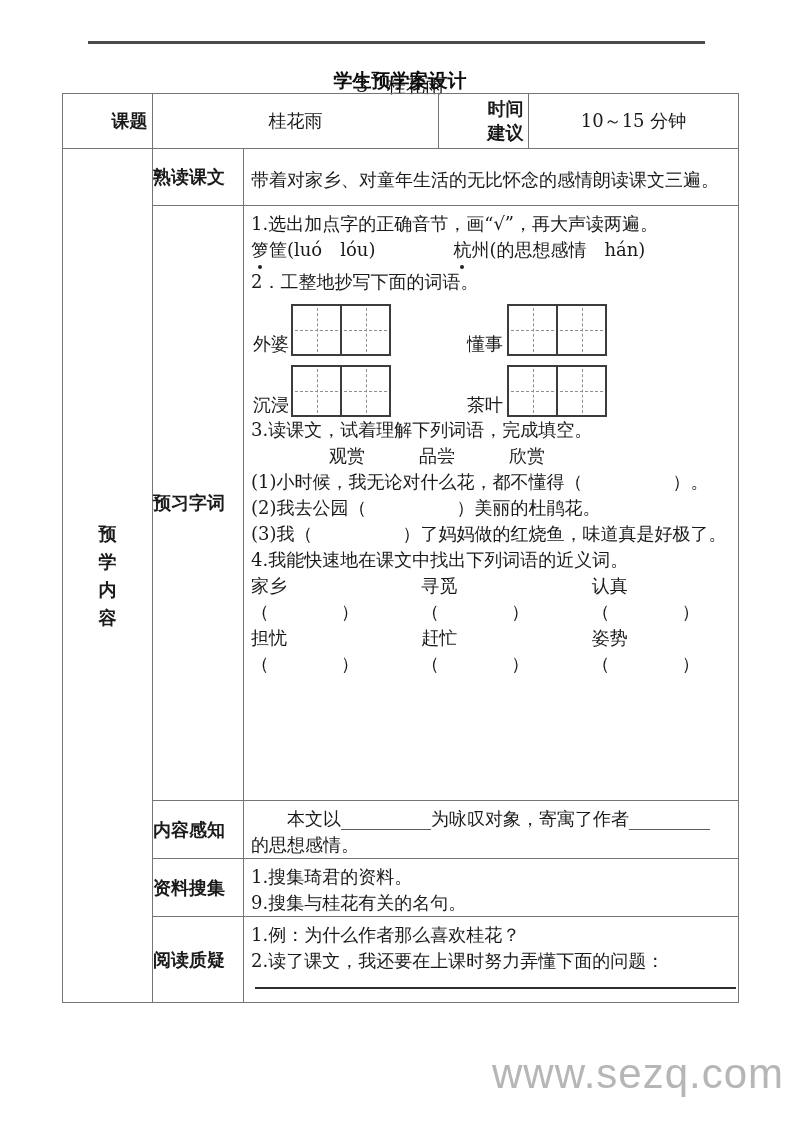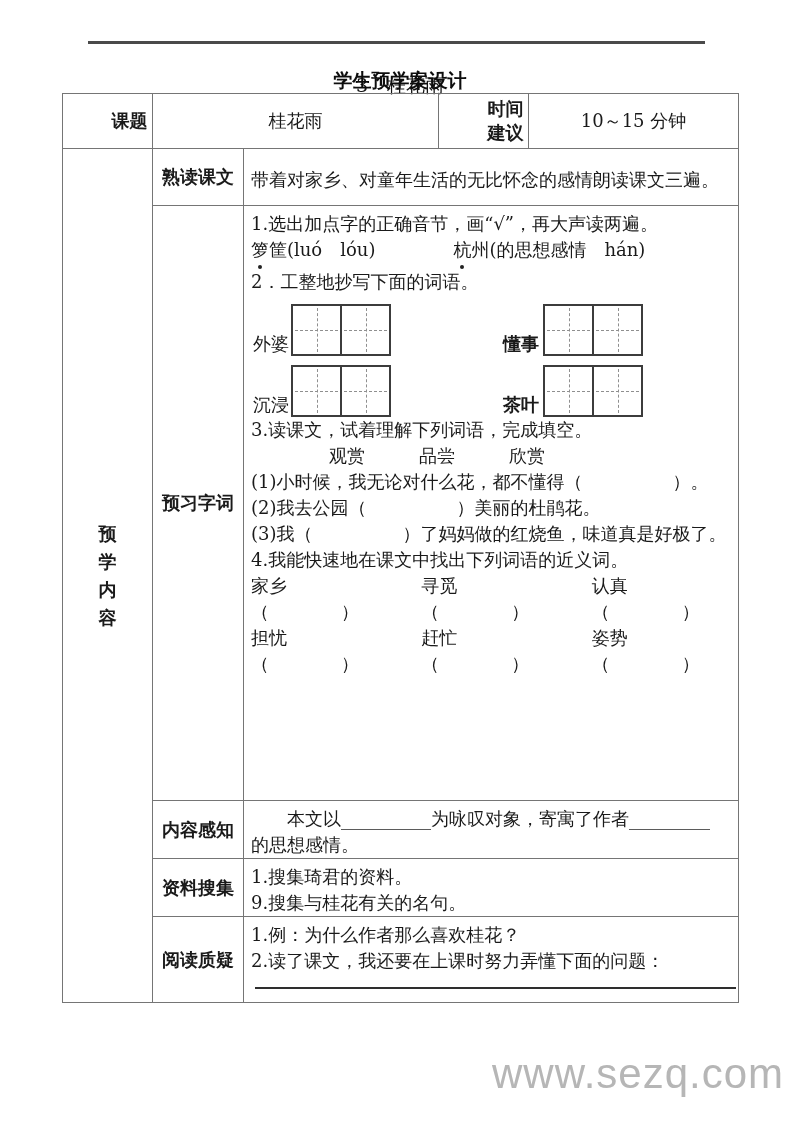--- a/index.html
+++ b/index.html
@@ -15,42 +15,42 @@
             font-size:19px; line-height:22px; font-weight:bold; color:#0d0d0d; }
 
   table { border-collapse:collapse; table-layout:fixed; }
   td { border:1px solid #757575; vertical-align:middle; font-size:18px; color:#1a1a1a; }
   .tA { position:absolute; left:62px; top:93px; width:676px; }
   .tA td { height:55px; text-align:center; }
   .tB { position:absolute; left:62px; top:148px; width:676px; }
   .bold { font-weight:bold;padding-left:44px; }
 
   .colA { width:90px; text-align:center; }
-  .colB { width:91px; text-align:center; font-weight:bold;margin-top:41px; }
+  .colB { width:91px; font-weight:bold;margin-top:41px; }
   .colC { width:495px; vertical-align:top; padding:5px 6px 0 7px; }
   .vmid { vertical-align:middle; }
 
   .vtext div { font-size:18px; font-weight:bold; line-height:28px; text-align:center; }
 
   .r1 { height:57px; }
   .r2 { height:595px; }
   .r3 { height:58px; }
   .r4 { height:55px; }
   .r5 { height:86px; }
 
   .line { font-size:18px; line-height:26px; white-space:pre-wrap; }
   .pinyin-line { line-height:26px; height:32px; }
   .dotchar { position:relative; display:inline-block; }
   .dotchar::after { content:""; position:absolute; left:50%; bottom:-6px;
                     width:4px; height:4px; margin-left:-2px; border-radius:50%; background:#222; }
   .gap78 { display:inline-block; width:78px; }
 
   .copyrow { display:flex; align-items:flex-end; margin-left:2px; margin-top:7px; height:54px; }
   .wlabel { font-size:18px; width:38px; flex:none; }
-  .wlabel.second { margin-left:112px; width:40px;font-weight:bold; }
+  .wlabel.second { margin-left:76px; width:40px; }
   .tian { display:flex; flex:none; }
   .sq { width:51px; height:52px; border:2px solid #3c3c3c; position:relative; background:#fff; }
   .sq + .sq { margin-left:-2px; }
   .sq::before { content:""; position:absolute; left:2px; right:2px; top:50%; border-top:1px dashed #8f8f8f; }
   .sq::after  { content:""; position:absolute; top:2px; bottom:2px; left:50%; border-left:1px dashed #8f8f8f; }
 
   .q3 { }
   .q3opts { padding-left:78px; }
   .synrow { display:flex; gap:30px; }
   .indent2 { text-indent:2em; }

